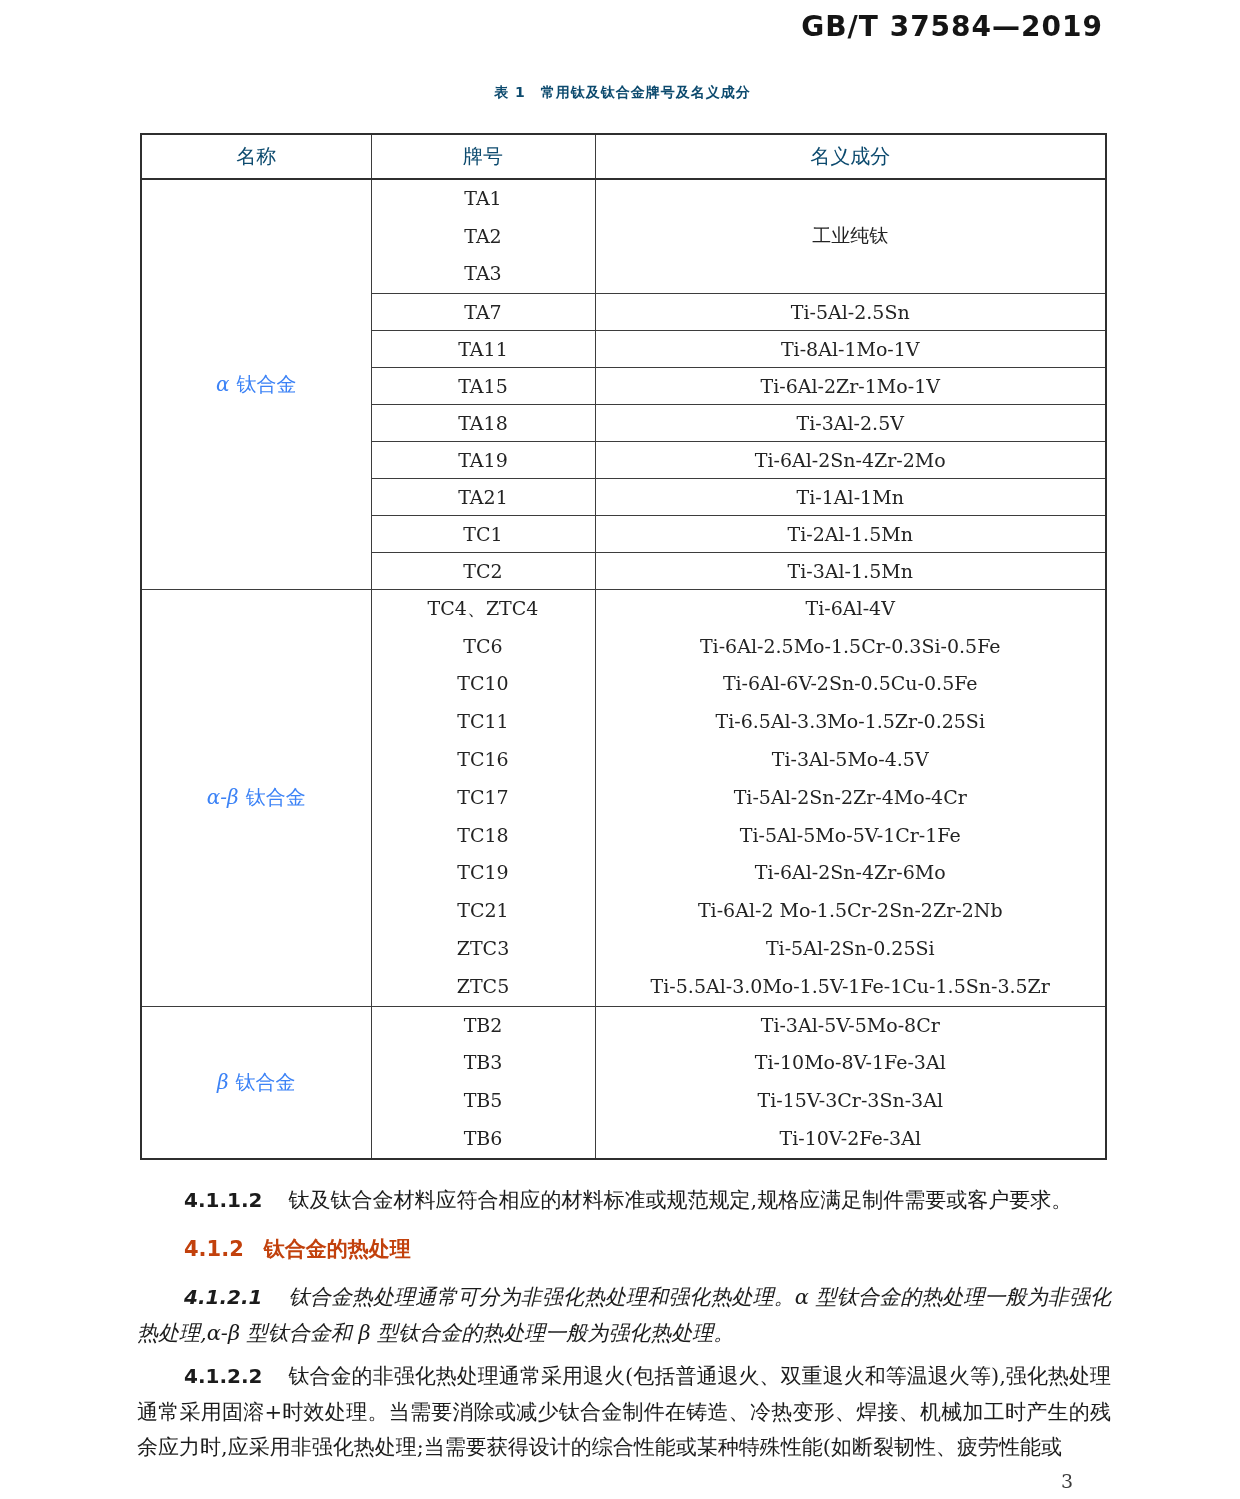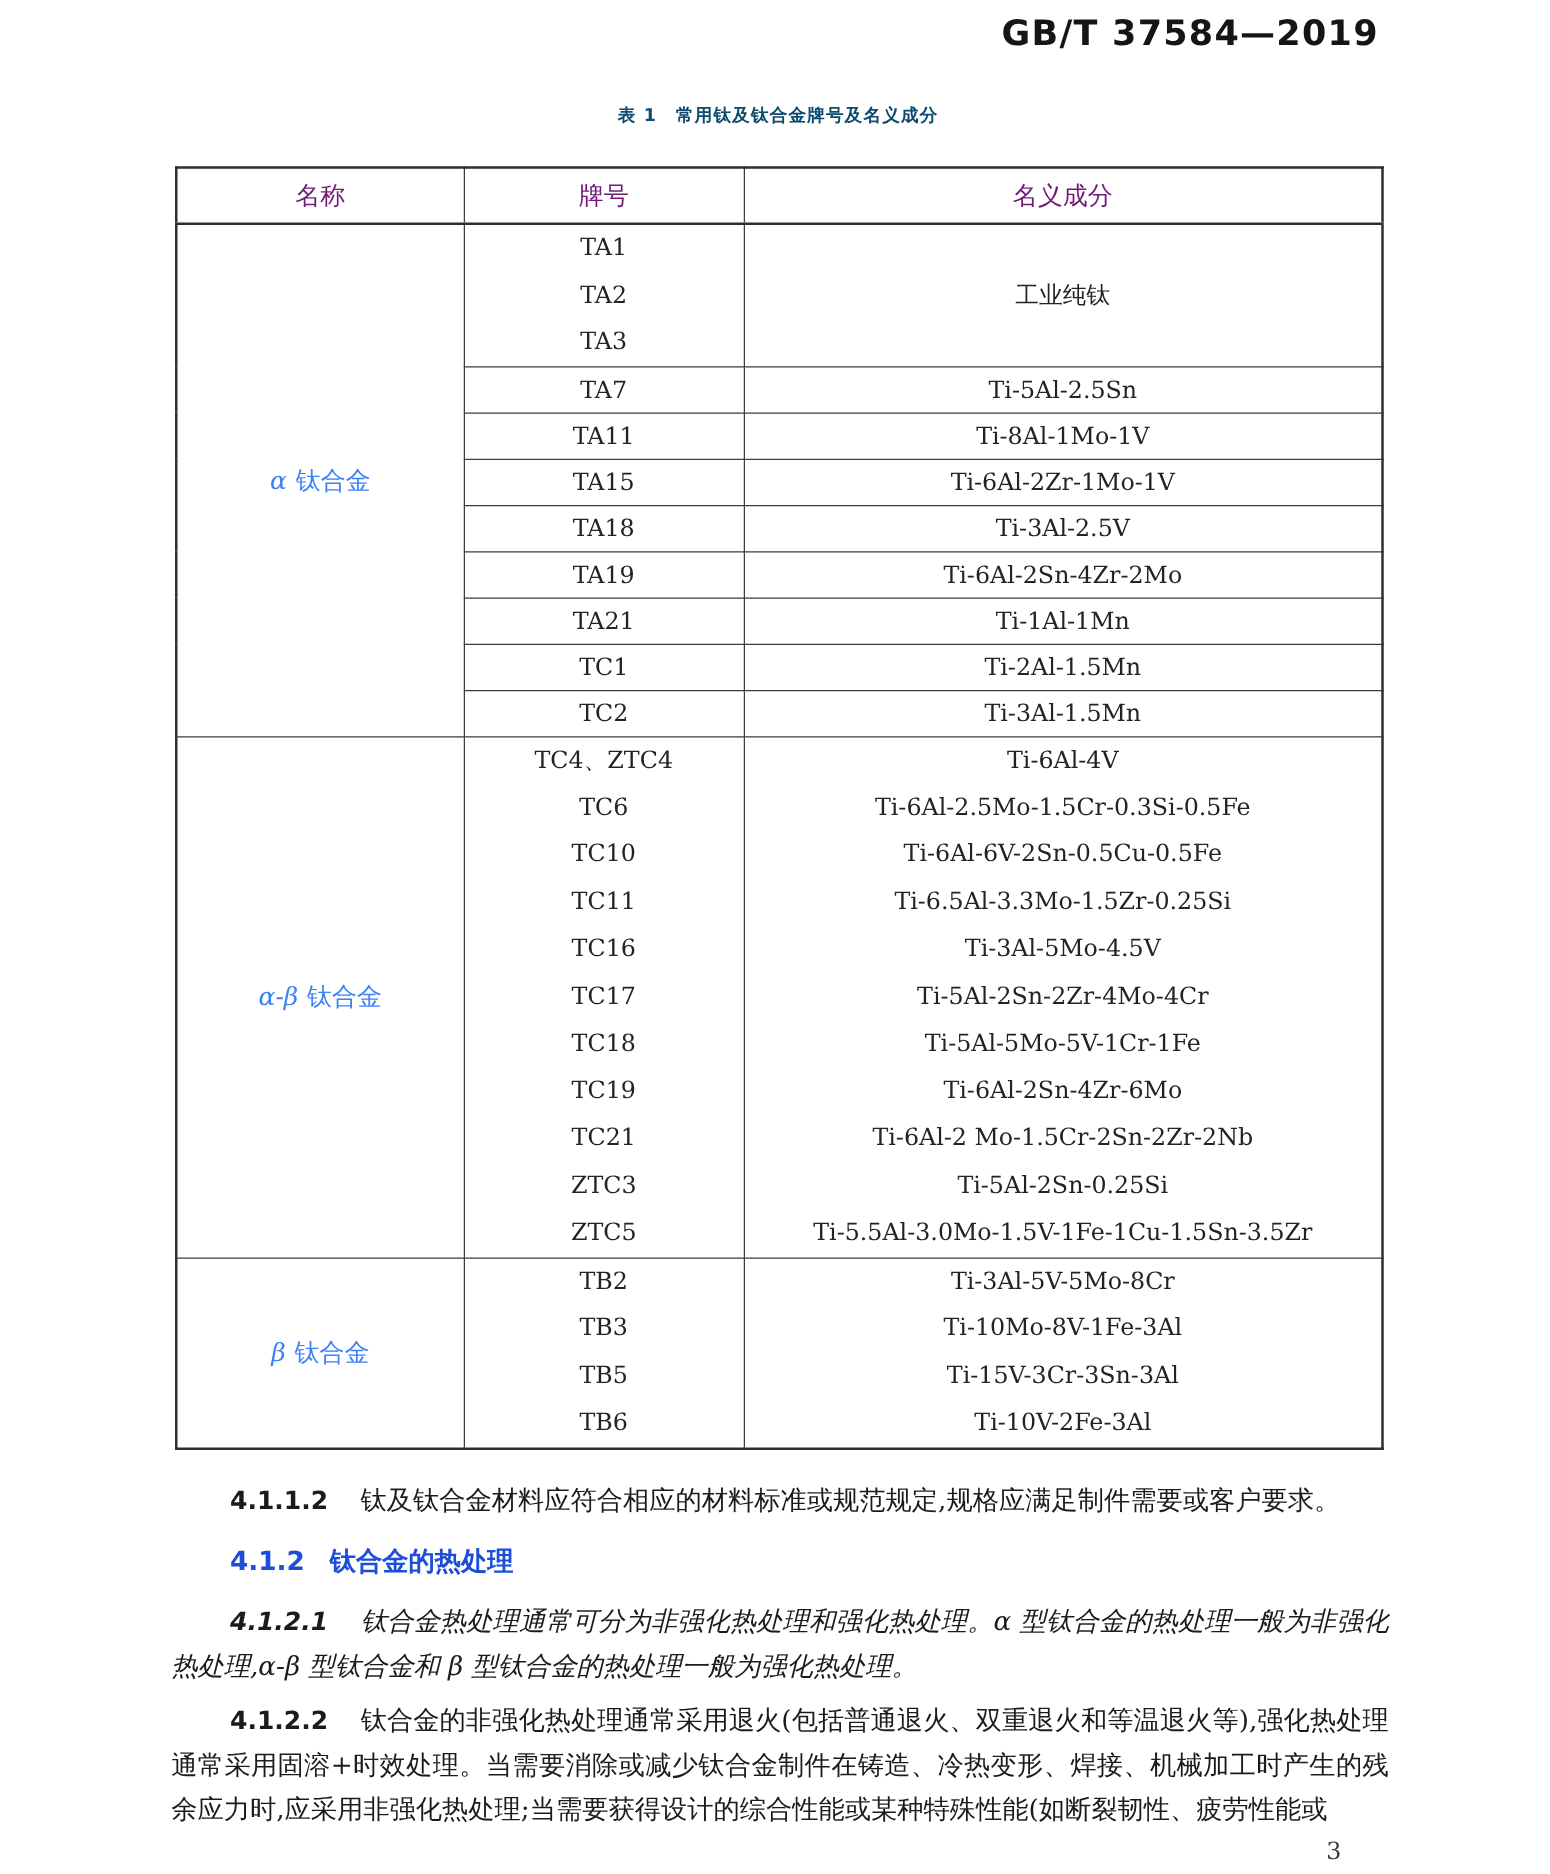--- a/index.html
+++ b/index.html
@@ -22,21 +22,21 @@
   table.alloy {
     position:absolute; top:133px; left:140px; width:965px;
     border-collapse:collapse; table-layout:fixed;
     font-size:19px; color:#232323; border:2px solid #2f2f2f;
   }
   table.alloy th, table.alloy td {
     border:1px solid #3d3d3d; text-align:center; vertical-align:middle;
     padding:0; font-weight:normal;
   }
   table.alloy thead th {
-    height:45px; font-size:20px; border-bottom:2px solid #2f2f2f; color:#701a75;
+    height:45px; font-size:20px; border-bottom:2px solid #2f2f2f; color:#0c4a6e;
   }
   tr.single-row td { height:37px;margin-left:16px; }
   .name-cell { font-size:20px; color:#3b82f6; }
   .greek { font-style:italic; font-family:"DejaVu Serif","Liberation Serif",serif; margin-right:7px; }
   .stack-line { line-height:37.8px; height:37.8px; }
   .merged-grades .stack-line { line-height:37.6px; height:37.6px; }
   .merged-cell-row > td { height:113px;margin-left:46px; }
   .group2-cell { height:416px; }
   .group3-cell { height:151px; }
   .group3-cell .stack-line { line-height:37.75px; height:37.75px; }
@@ -44,21 +44,21 @@
     position:absolute; left:137px; top:1183px; width:974px;
     font-size:21px; color:#1b1b1b; text-align:justify; line-height:35.5px;
   }
   .clause-num {
     font-family:"DejaVu Sans","Liberation Sans",sans-serif;
     font-weight:bold; font-size:20px; margin-right:26px; white-space:nowrap;margin-left:47px;
   }
   .para { margin-bottom:13px; }
   .section-heading {
     font-family:"DejaVu Sans","Liberation Sans",sans-serif;
-    font-weight:bold; font-size:21px; margin-bottom:13px; color:#1d4ed8;
+    font-weight:bold; font-size:21px; margin-bottom:13px; color:#c2410c;
   }
   .section-heading .clause-num { margin-right:20px; font-size:21px; }
   .para-last { margin-bottom:0; }
   .p4121 { margin-bottom:8px;font-style:italic; }
   .page-number {
     position:absolute; left:1052px; top:1470px; width:30px; text-align:center;
     font-size:19px; color:#3a3a3a;
   }
 </style>
 </head>

